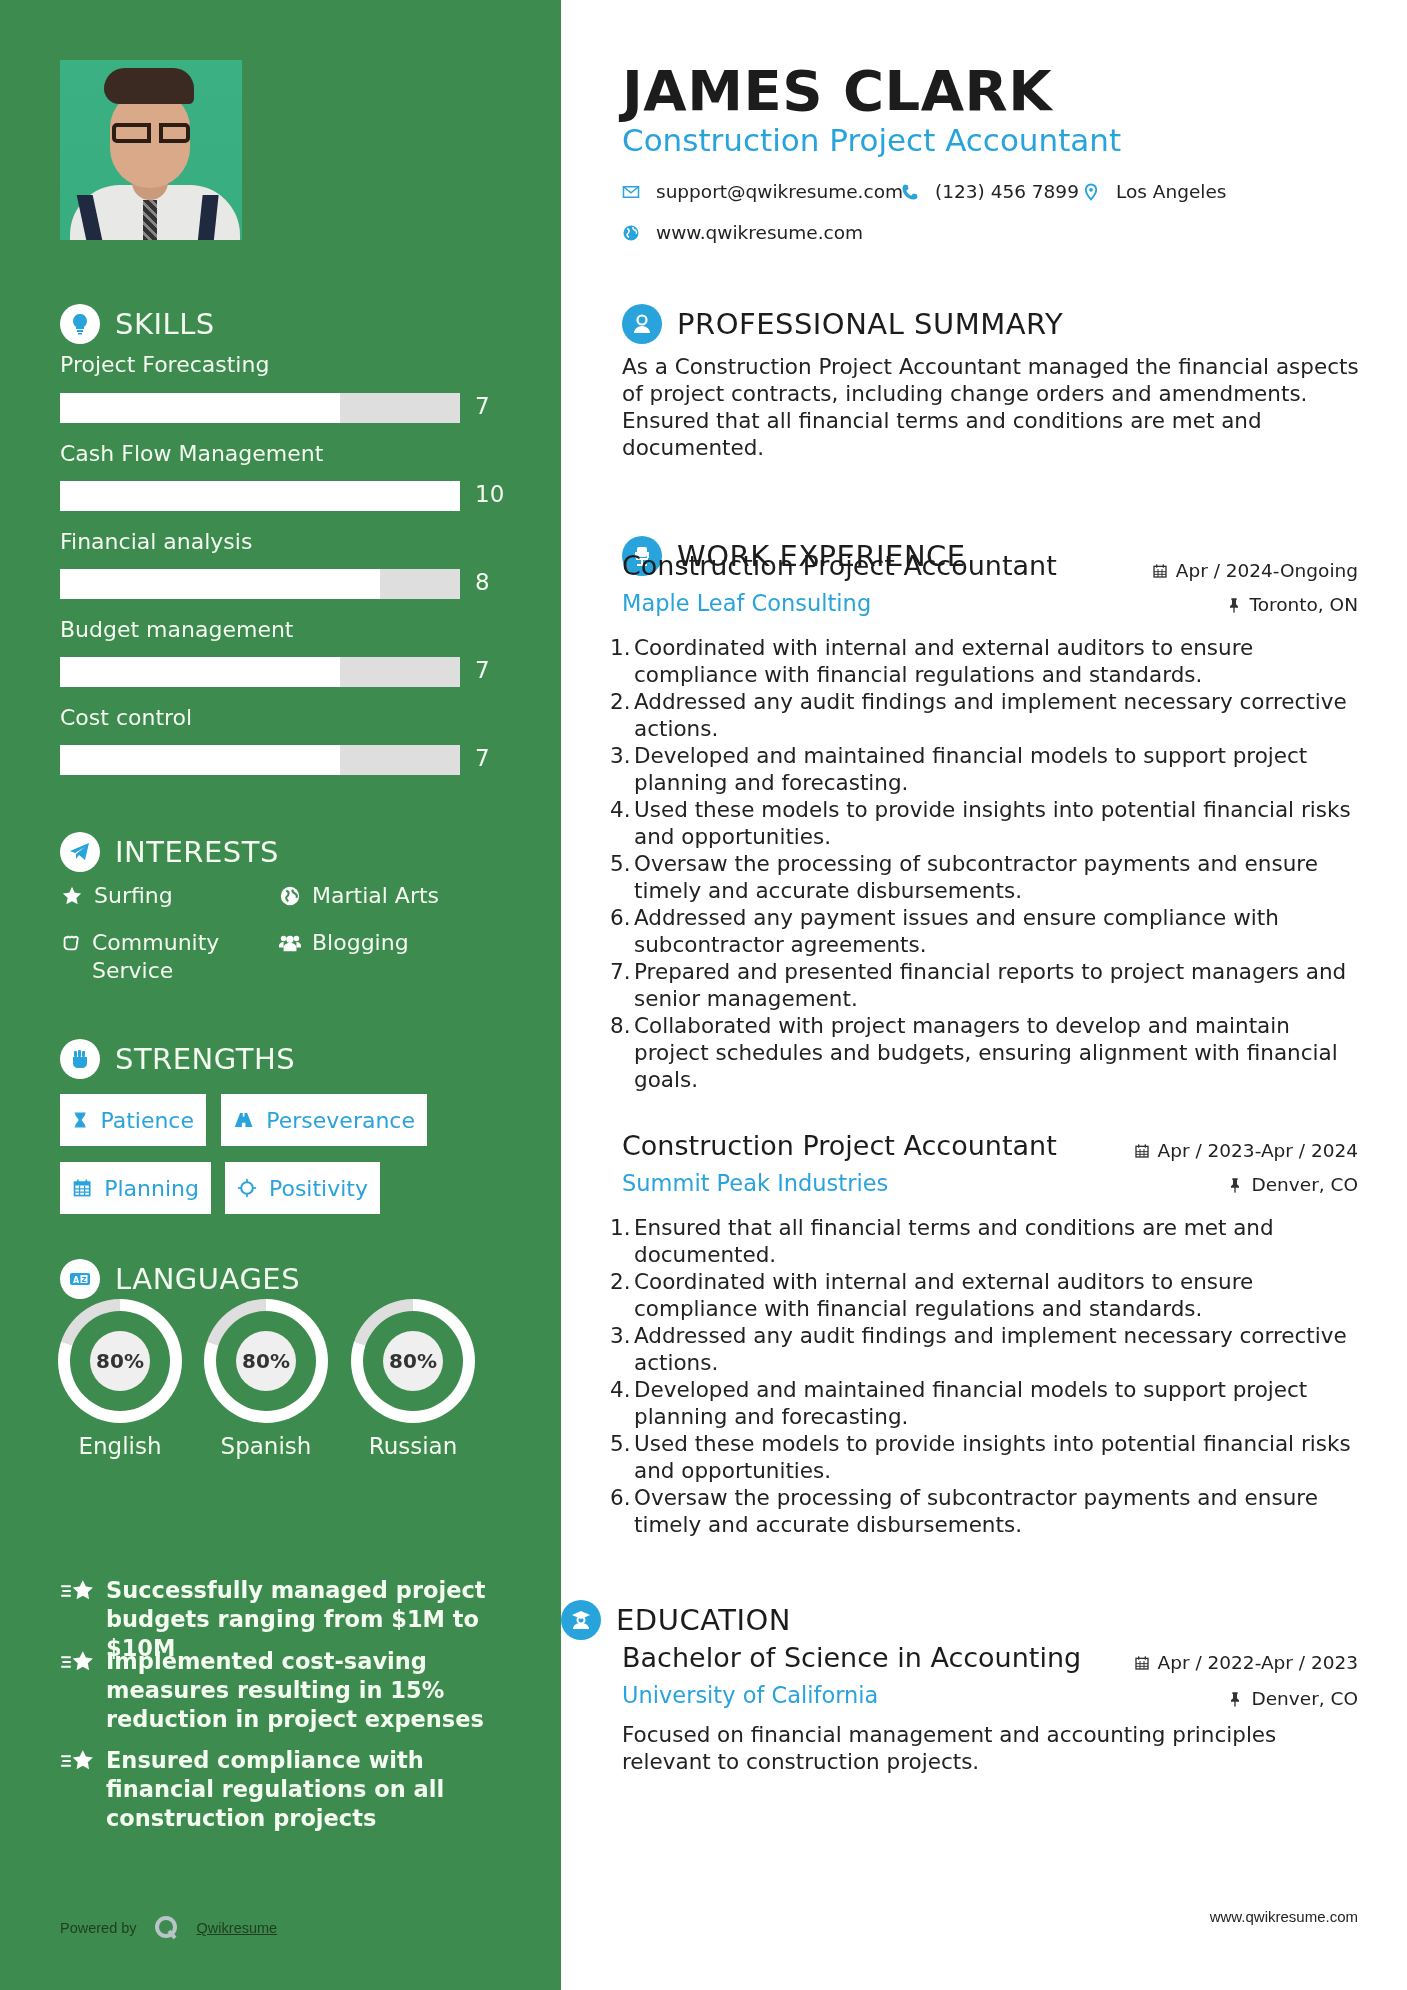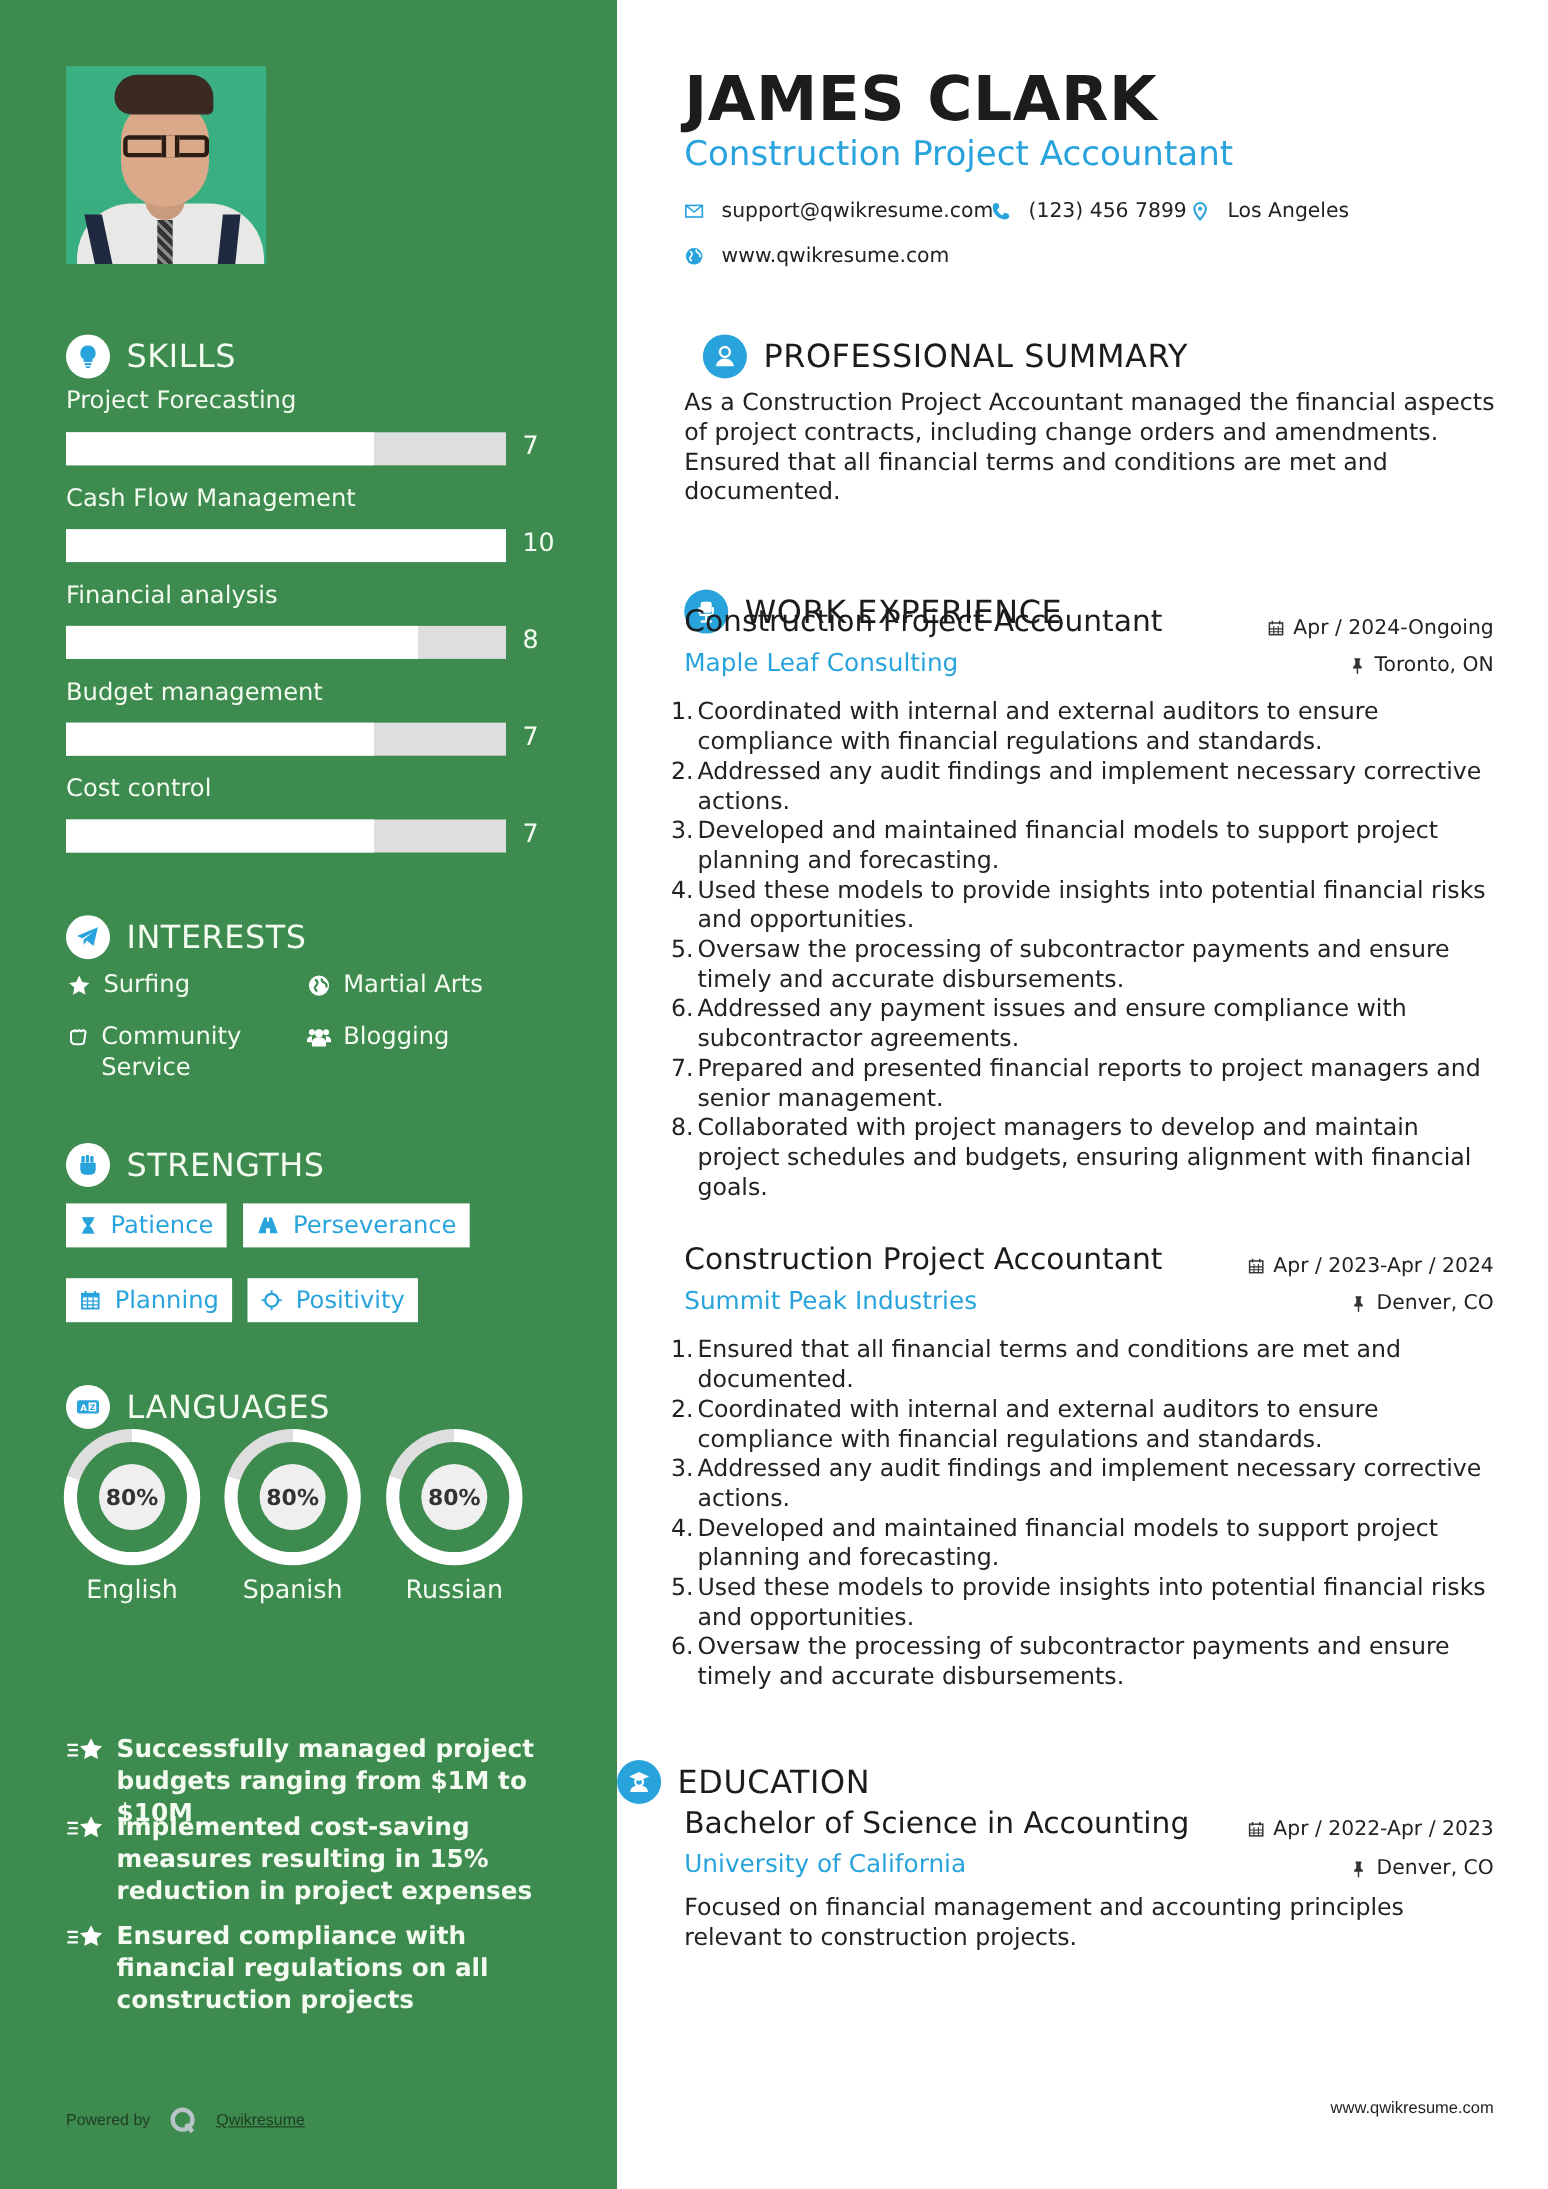--- a/index.html
+++ b/index.html
@@ -29,21 +29,21 @@
 
   .skill-label { position: absolute; left: 60px; font-size: 22px; color: #f4fbf0; }
   .skill-bar { position: absolute; left: 60px; width: 400px; height: 30px; background: #dedede; }
   .skill-bar .fill { height: 100%; background: #ffffff; }
   .skill-val { position: absolute; left: 475px; font-size: 23px; color: #f4fbf0; }
 
   .interest { position: absolute; display: flex; align-items: flex-start; font-size: 22px; line-height: 28px; color: #f4fbf0; }
   .interest .ic { width: 24px; height: 28px; margin-right: 10px; display: flex; align-items: center; justify-content: center; }
   .interest .ic svg { width: 22px; height: 22px; }
 
-  .tag { position: absolute; height: 40px; background: #fff; display: flex; align-items: center; padding: 0 12px 0 12px; color: #29a3dc; font-size: 22px; }
+  .tag { position: absolute; height: 52px; background: #fff; display: flex; align-items: center; padding: 0 12px 0 12px; color: #29a3dc; font-size: 22px; }
   .tag svg { width: 24px; height: 24px; margin-right: 12px; }
 
   .lang { position: absolute; width: 124px; text-align: center; }
   .donut { position: relative; width: 124px; height: 124px; border-radius: 50%; }
   .donut .hole { position: absolute; left: 12px; top: 12px; width: 100px; height: 100px; border-radius: 50%; background: #3d8b4e; }
   .donut .center { position: absolute; left: 32px; top: 32px; width: 60px; height: 60px; border-radius: 50%; background: #efefef; display: flex; align-items: center; justify-content: center; font-weight: bold; font-size: 20px; color: #333; }
   .lang-name { margin-top: 10px; font-size: 23px; color: #f4fbf0; }
 
   .ach { position: absolute; left: 60px; display: flex; align-items: flex-start; }
   .ach .ic { width: 36px; height: 30px; margin-right: 10px; flex-shrink: 0; }
@@ -322,21 +322,21 @@
     <span>Los Angeles</span>
   </div>
   <div class="contact" style="left:61px; top:222px;">
     <svg viewBox="0 0 24 24">
         <circle cx="12" cy="12" r="10" fill="#29a3dc"></circle>
         <path d="M7 6c2 1 3 3 2 5s-3 2-2 4l2 3M15 4c-1 2 0 3 2 4s3 3 2 5" stroke="#fff" stroke-width="2" fill="none"></path>
       </svg>
     <span>www.qwikresume.com</span>
   </div>
 
-  <div class="sec-head" style="left:78px; top:304px;">
+  <div class="sec-head" style="left:61px; top:304px;">
     <span class="sec-icon">
       <svg viewBox="0 0 24 24">
           <circle cx="12" cy="8" r="4.5" fill="none" stroke="#fff" stroke-width="2.2"></circle>
           <path d="M4 21c0-4 4-7 8-7s8 3 8 7z" fill="#fff"></path>
         </svg>
     </span>
     <span class="sec-title">PROFESSIONAL SUMMARY</span>
   </div>
   <p class="para" style="top:353px;">As a Construction Project Accountant managed the financial aspects of project contracts, including change orders and amendments. Ensured that all financial terms and conditions are met and documented.</p>
 

